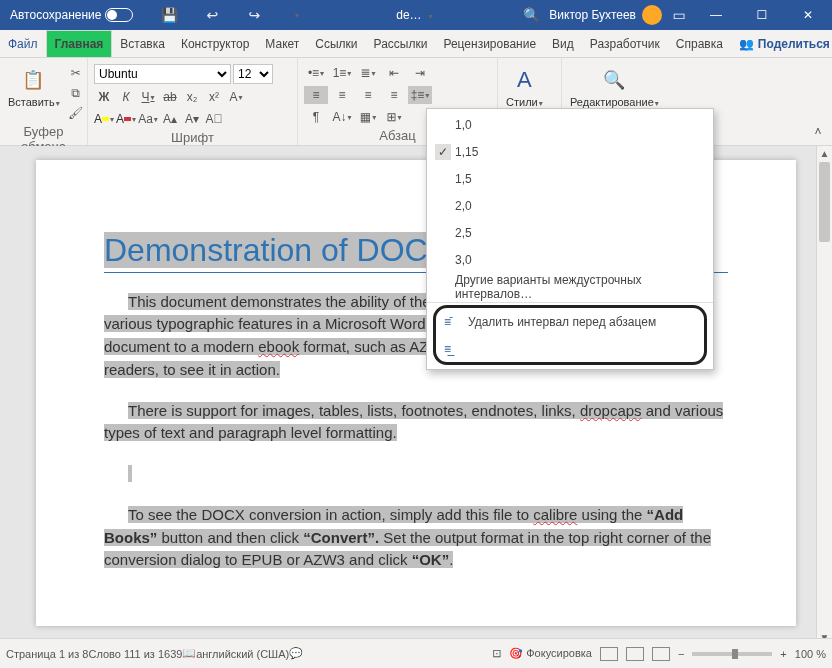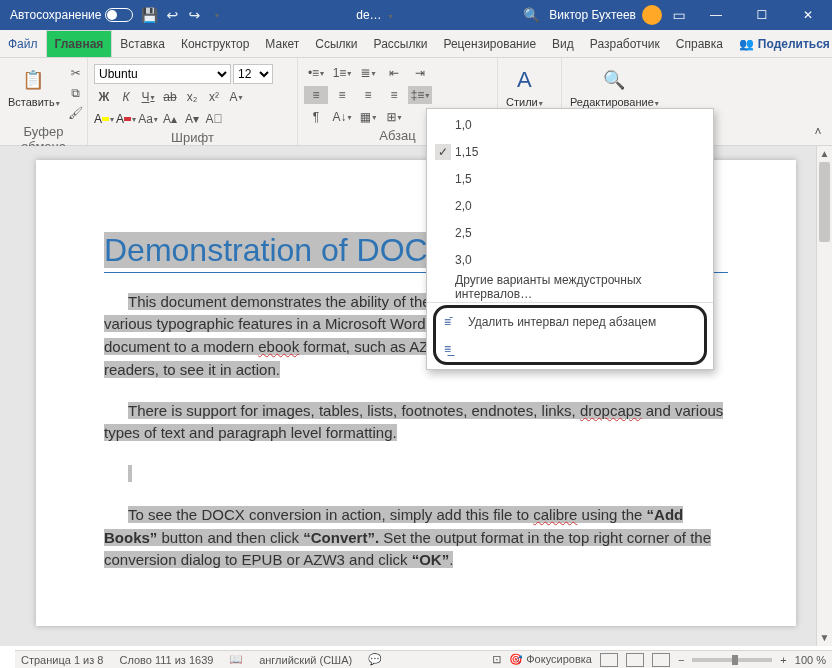--- a/index.html
+++ b/index.html
@@ -1,18 +1,18 @@
 <!DOCTYPE html>
 <html><head>
 <meta charset="utf-8">
 <style>
   * { box-sizing: border-box; margin: 0; padding: 0; font-family: "Segoe UI", Arial, sans-serif; }
   body { width: 832px; height: 668px; overflow: hidden; background: #fff; font-size: 12px; color: #333; }
   .titlebar { height: 30px; background: #2b579a; color: #fff; display: flex; align-items: center; padding: 0 4px; font-size: 12px; }
-  .titlebar-left { display: flex; align-items: center; gap: 0; justify-content: space-between; }
+  .titlebar-left { display: flex; align-items: center; gap: 20px; justify-content: space-between; }
   .autosave { display: flex; align-items: center; gap: 4px; padding: 0 6px; }
   .toggle { width: 28px; height: 14px; border: 1px solid #fff; border-radius: 8px; position: relative; }
   .toggle::after { content:""; width:10px; height:10px; background:#fff; border-radius:50%; position:absolute; top:1px; left:1px; }
   .tb-icon { width: 22px; height: 22px; display: inline-flex; align-items: center; justify-content: center; font-size: 14px; opacity: 0.9; cursor: pointer; }
   .titlebar-center { flex: 1; text-align: center; display: flex; justify-content: center; gap: 6px; }
   .titlebar-right { display: flex; align-items: center; gap: 6px; }
   .avatar { width: 20px; height: 20px; background: #ffa726; border-radius: 50%; display:inline-block; }
   .win-btn { width: 40px; height: 30px; display: inline-flex; align-items: center; justify-content: center; cursor: pointer; font-size: 12px; }
 
   .tabs { height: 28px; background: #f3f2f1; border-bottom: 1px solid #d6d6d6; display: flex; align-items: stretch; }
@@ -53,21 +53,21 @@
   .page { width: 760px; background: #fff; box-shadow: 0 0 6px rgba(0,0,0,0.25); padding: 70px 68px 40px 68px; }
   .doc h1 { font-family: Georgia, serif; color: #2e74b5; font-size: 32px; font-weight: 400; line-height: 1.3; border-bottom: 1px solid #2e74b5; margin-bottom: 18px; }
   .doc p { font-family: Georgia, serif; font-size: 15px; line-height: 1.45; margin-bottom: 18px; text-indent: 24px; }
   .sel { background: #bfbfbf; }
   .squig { text-decoration: underline wavy #d13438; text-decoration-thickness:1px; }
   .vscroll { position:absolute; right:0; top:0; bottom:0; width:16px; background:#f3f2f1; border-left:1px solid #d6d6d6; }
   .vscroll .up, .vscroll .down { height:16px; text-align:center; font-size:10px; color:#666; line-height:16px; cursor:pointer; }
   .vscroll .down { position:absolute; bottom:0; width:100%; }
   .vscroll .thumb { position:absolute; top:16px; left:2px; right:2px; height:80px; background:#c8c6c4; border-radius:2px; }
 
-  .statusbar { position: absolute; bottom:0; left:15px; right:0; height: 18px; background: #f3f2f1; border-top: 1px solid #d6d6d6; display: flex; align-items: center; font-size: 11px; color: #555; padding: 0 6px; gap: 16px; }
+  .statusbar { position: absolute; bottom:0; left:0; right:0; height: 30px; background: #f3f2f1; border-top: 1px solid #d6d6d6; display: flex; align-items: center; font-size: 11px; color: #555; padding: 0 6px; gap: 0; }
   .statusbar .right { margin-left: auto; display: flex; align-items: center; gap: 8px; }
   .zoom-slider { width: 80px; height: 4px; background:#c8c6c4; position:relative; }
   .zoom-slider::after { content:""; position:absolute; left:50%; top:-3px; width:6px; height:10px; background:#888; }
   .vbaricon { width:18px; height:14px; border:1px solid #888; display:inline-block; }
 </style>
 </head>
 <body>
 
 <div class="titlebar">
   <div class="titlebar-left">

